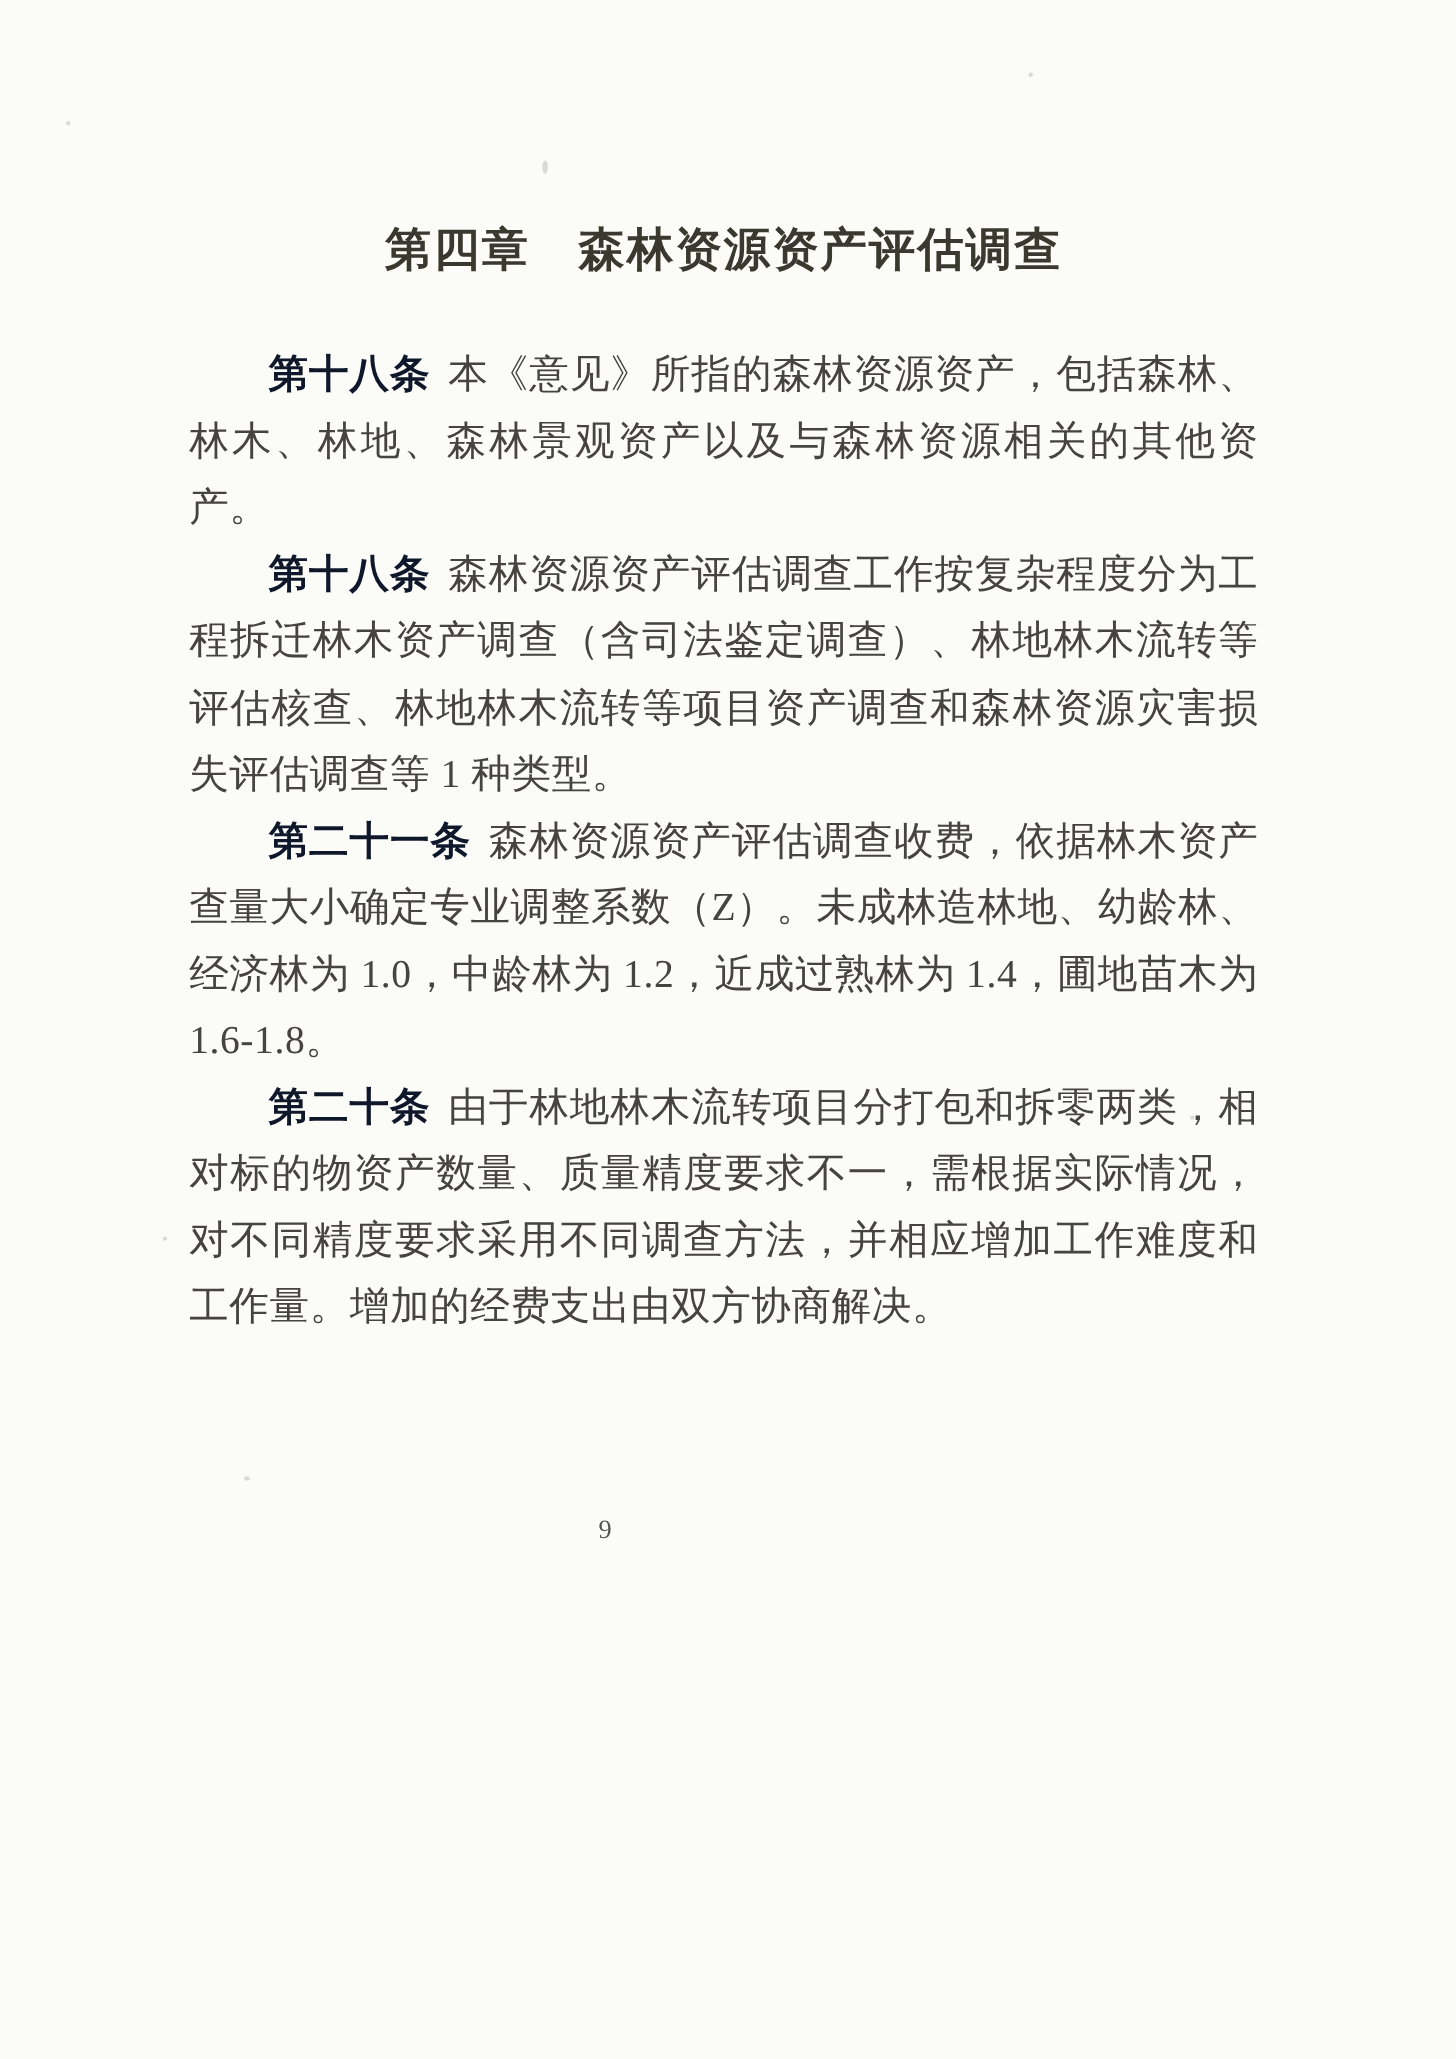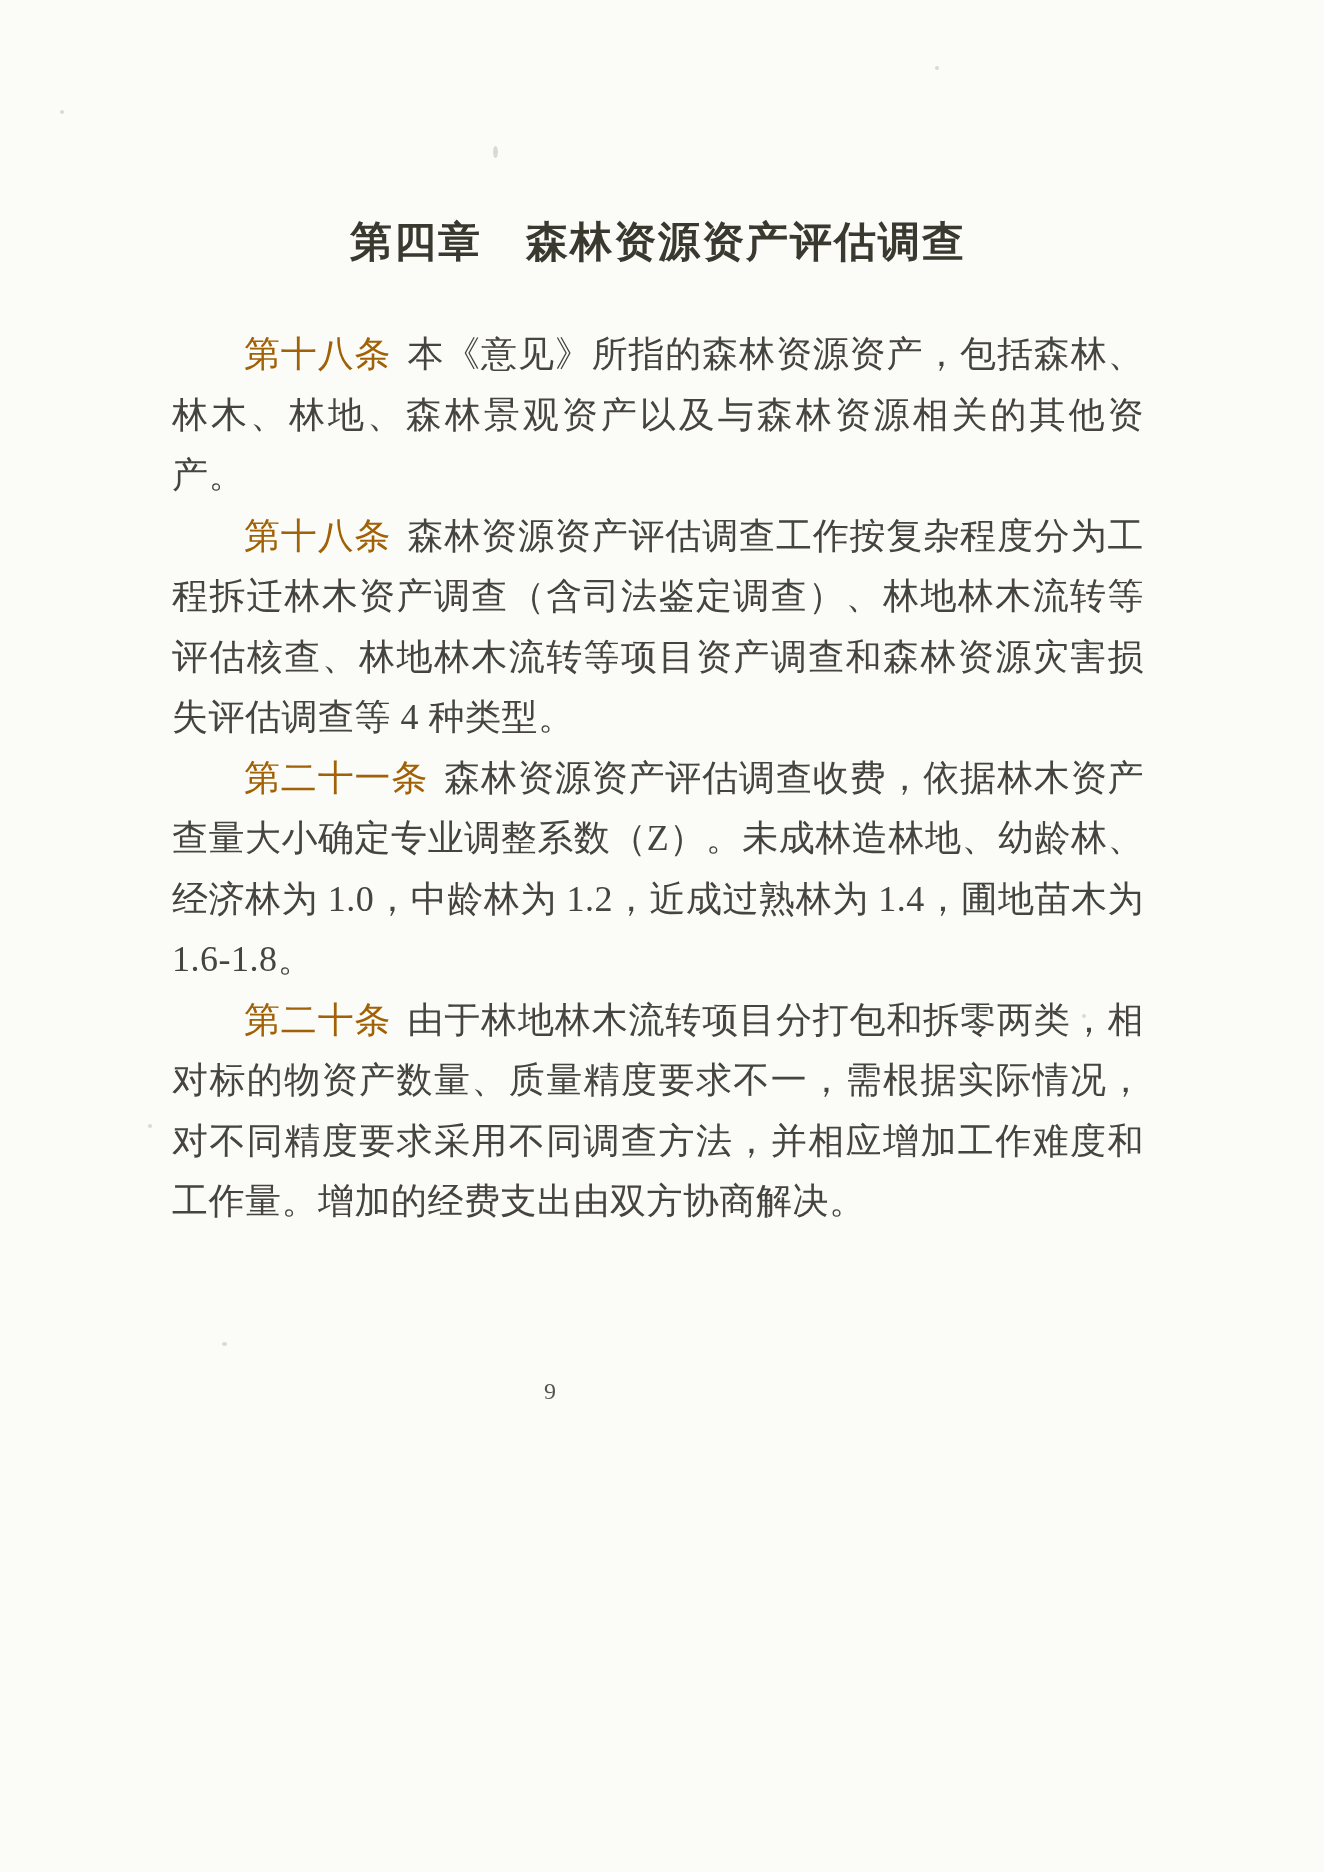--- a/index.html
+++ b/index.html
@@ -20,43 +20,43 @@
   
   .speck {
     position: absolute;
     background: #9a9a94;
     border-radius: 50%;
     opacity: 0.35;
   }
   .content {
     position: absolute;
     left: 172px;
-    top: 212px;
+    top: 198px;
     width: 972px;
   }
   .title {
     margin: 0 0 52px 0;
     font-size: 42px;
     font-weight: bold;
     text-align: center;
     letter-spacing: 2px;
     color: #3a392f;
     line-height: 60px;
   }
   .para {
     margin: 0;
     font-size: 36px;
     line-height: 60.5px;
     text-align: justify;
     text-indent: 2em;
     letter-spacing: 0.5px;
   }
   .art {
-    font-weight: normal;
-    color: #a16207;
+    font-weight: bold;
+    color: #0f172a;
     margin-right: 16px;
   }
   .pagenum {
     position: absolute;
     left: 0;
     top: 1378px;
     width: 1100px;
     text-align: center;
     font-size: 24px;
     color: #55544e;
@@ -73,21 +73,21 @@
   <span class="speck" style="left:935px; top:66px; width:4px; height:4px;"></span>
   <span class="speck" style="left:148px; top:1124px; width:4px; height:4px;"></span>
   <span class="speck" style="left:222px; top:1342px; width:5px; height:4px;"></span>
   <span class="speck" style="left:1082px; top:1014px; width:4px; height:4px;"></span>
 
   <div class="content">
     <h1 class="title">第四章　森林资源资产评估调查</h1>
 
     <p class="para"><span class="art">第十八条</span><span>本《意见》所指的森林资源资产，包括森林、林木、林地、森林景观资产以及与森林资源相关的其他资产。</span></p>
 
-    <p class="para"><span class="art">第十八条</span><span>森林资源资产评估调查工作按复杂程度分为工程拆迁林木资产调查（含司法鉴定调查）、林地林木流转等评估核查、林地林木流转等项目资产调查和森林资源灾害损失评估调查等 4 种类型。</span></p>
+    <p class="para"><span class="art">第十八条</span><span>森林资源资产评估调查工作按复杂程度分为工程拆迁林木资产调查（含司法鉴定调查）、林地林木流转等评估核查、林地林木流转等项目资产调查和森林资源灾害损失评估调查等 1 种类型。</span></p>
 
 
     <p class="para"><span class="art">第二十一条</span><span>森林资源资产评估调查收费，依据林木资产查量大小确定专业调整系数（Z）。未成林造林地、幼龄林、经济林为 1.0，中龄林为 1.2，近成过熟林为 1.4，圃地苗木为 1.6-1.8。</span></p>
 
     <p class="para"><span class="art">第二十条</span><span>由于林地林木流转项目分打包和拆零两类，相对标的物资产数量、质量精度要求不一，需根据实际情况，对不同精度要求采用不同调查方法，并相应增加工作难度和工作量。增加的经费支出由双方协商解决。</span></p>
   </div>
 
   <div class="pagenum">9</div>
 </div>
 

